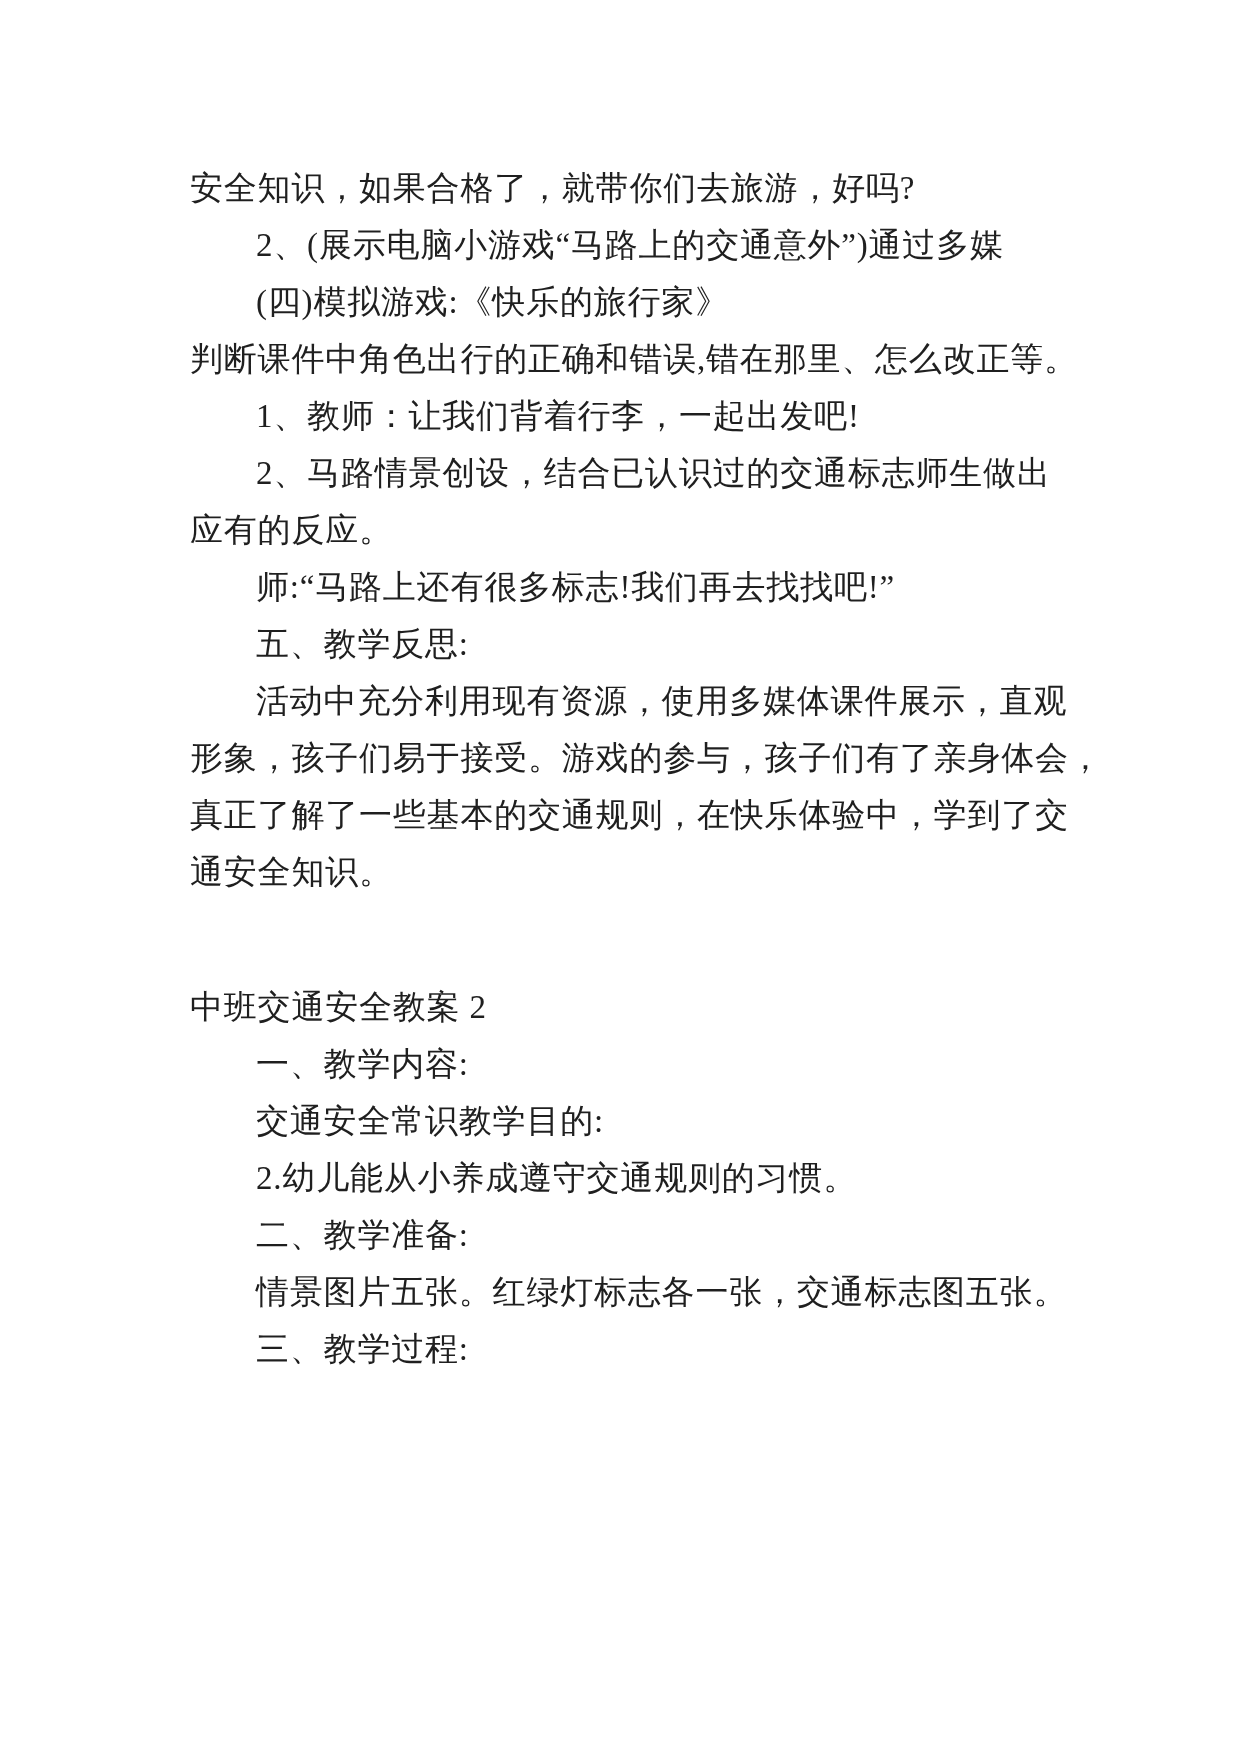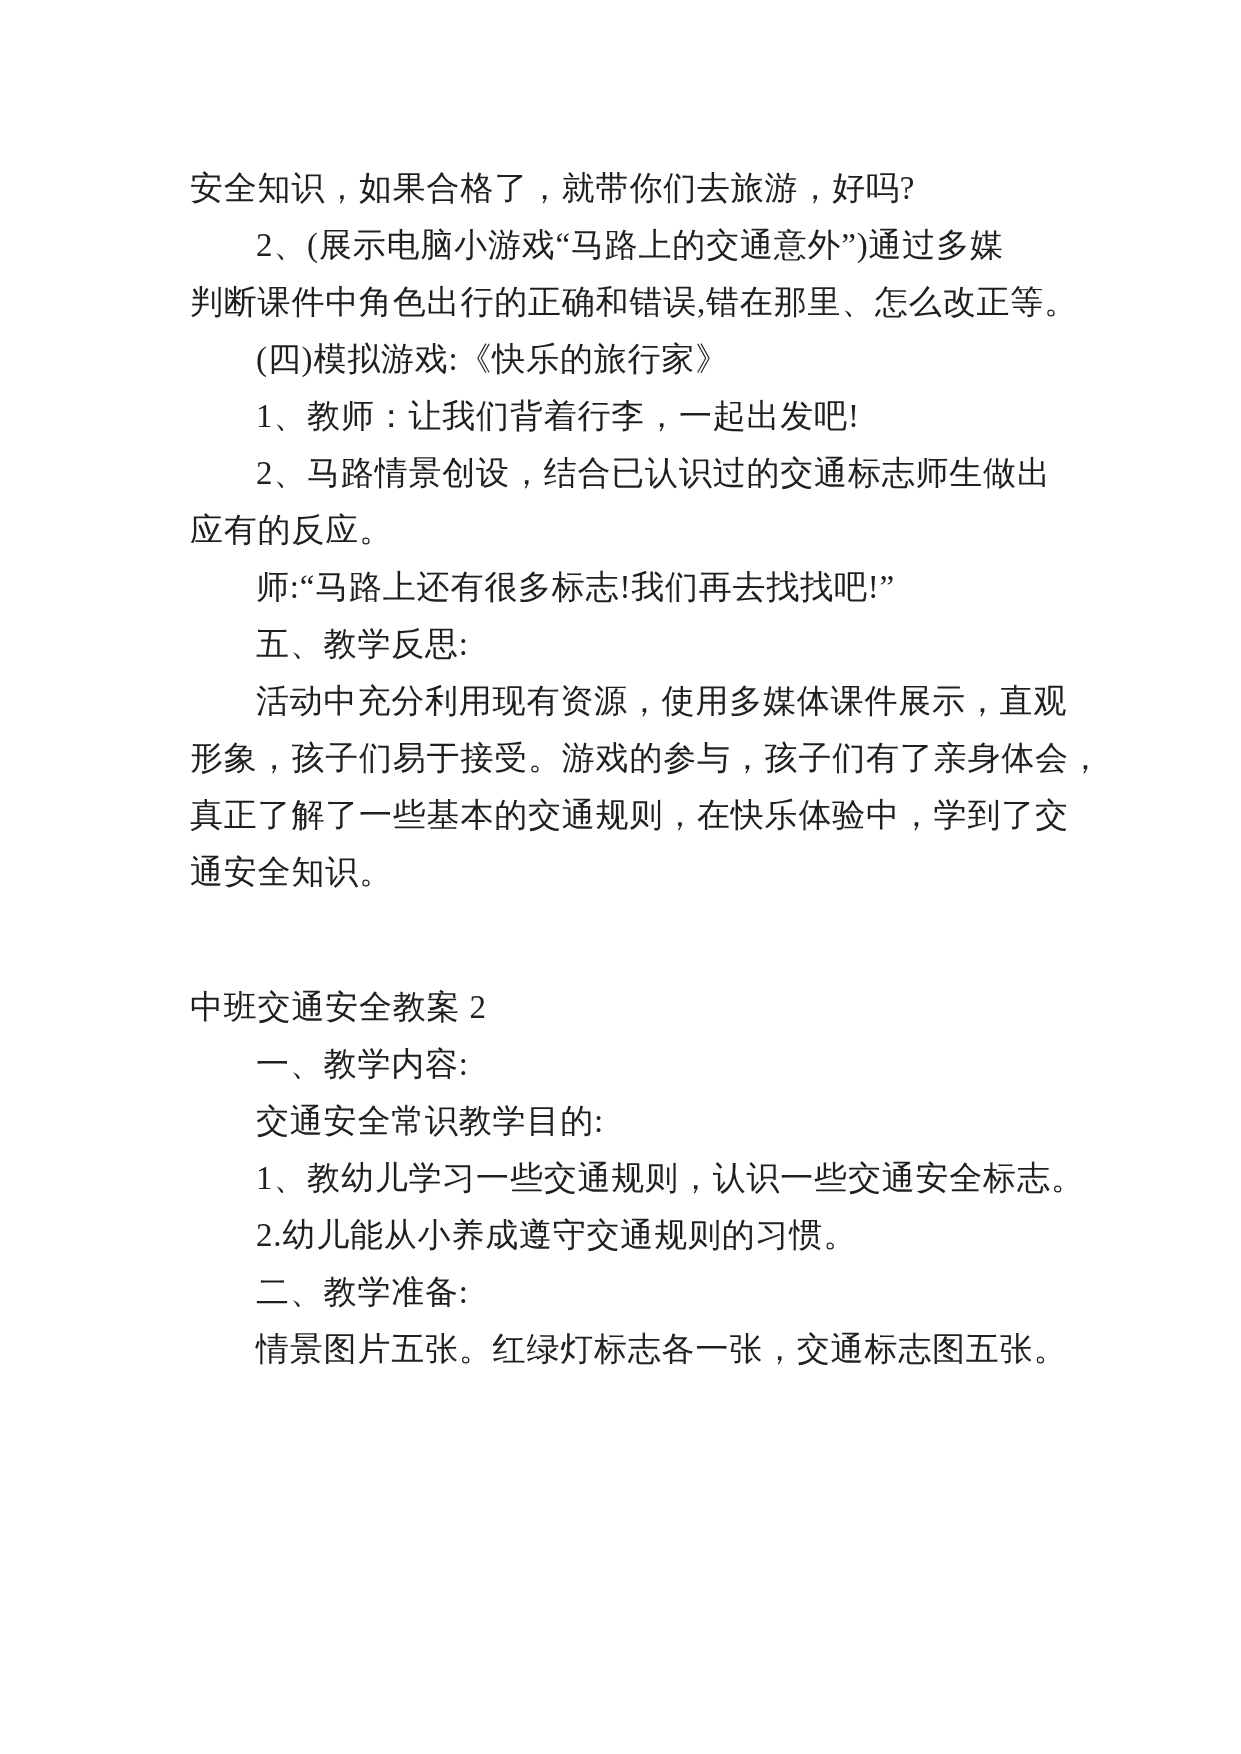--- a/index.html
+++ b/index.html
@@ -45,33 +45,33 @@
     margin-top: 21px;
   }
 </style>
 </head>
 <body>
 
 <div class="page">
   <div class="doc">
     <div class="line">安全知识，如果合格了，就带你们去旅游，好吗?</div>
     <div class="line indent">2、(展示电脑小游戏“马路上的交通意外”)通过多媒</div>
+    <div class="line indent">(四)模拟游戏:《快乐的旅行家》</div>
     <div class="line">判断课件中角色出行的正确和错误,错在那里、怎么改正等。</div>
-    <div class="line indent">(四)模拟游戏:《快乐的旅行家》</div>
     <div class="line indent">1、教师：让我们背着行李，一起出发吧!</div>
     <div class="line indent">2、马路情景创设，结合已认识过的交通标志师生做出</div>
     <div class="line">应有的反应。</div>
     <div class="line indent">师:“马路上还有很多标志!我们再去找找吧!”</div>
     <div class="line indent">五、教学反思:</div>
     <div class="line indent">活动中充分利用现有资源，使用多媒体课件展示，直观</div>
     <div class="line">形象，孩子们易于接受。游戏的参与，孩子们有了亲身体会，</div>
     <div class="line">真正了解了一些基本的交通规则，在快乐体验中，学到了交</div>
     <div class="line">通安全知识。</div>
     <div class="line blank"></div>
     <div class="line section-gap">中班交通安全教案 2</div>
     <div class="line indent">一、教学内容:</div>
     <div class="line indent">交通安全常识教学目的:</div>
-    <div class="line indent">1、教幼儿学习一些交通规则，认识一些交通安全标志。</div>
     <div class="line indent">2.幼儿能从小养成遵守交通规则的习惯。</div>
     <div class="line indent">二、教学准备:</div>
     <div class="line indent">情景图片五张。红绿灯标志各一张，交通标志图五张。</div>
+    <div class="line indent">三、教学过程:</div>
   </div>
 </div>
 
 </body></html>

